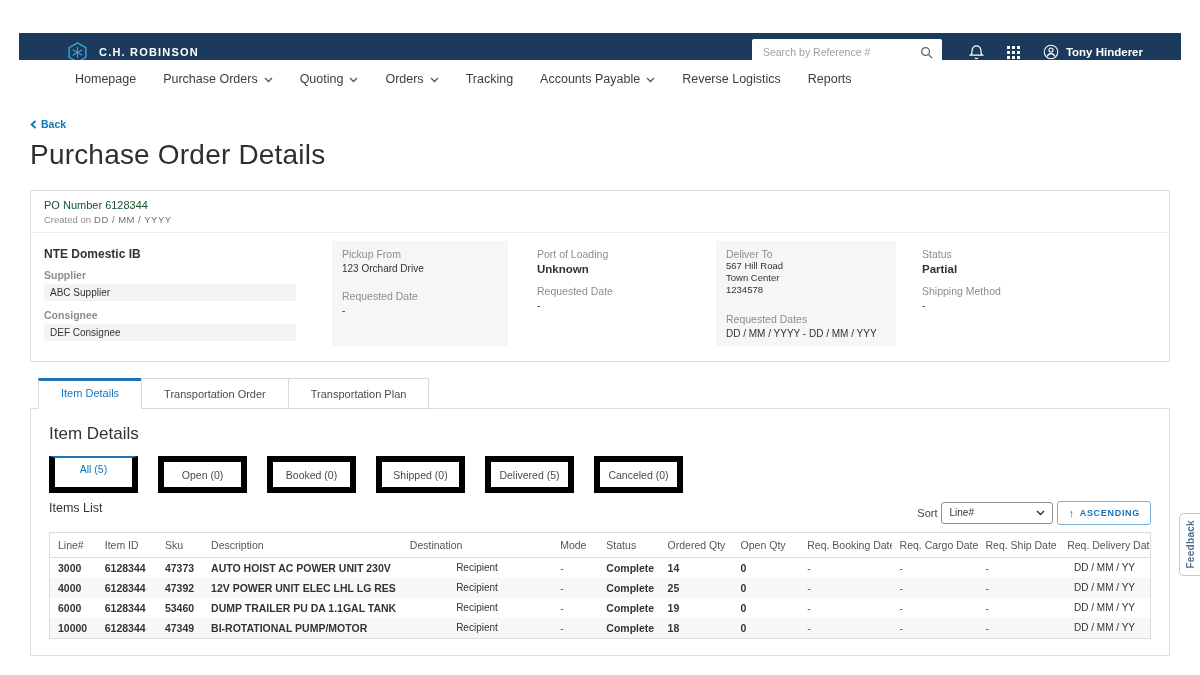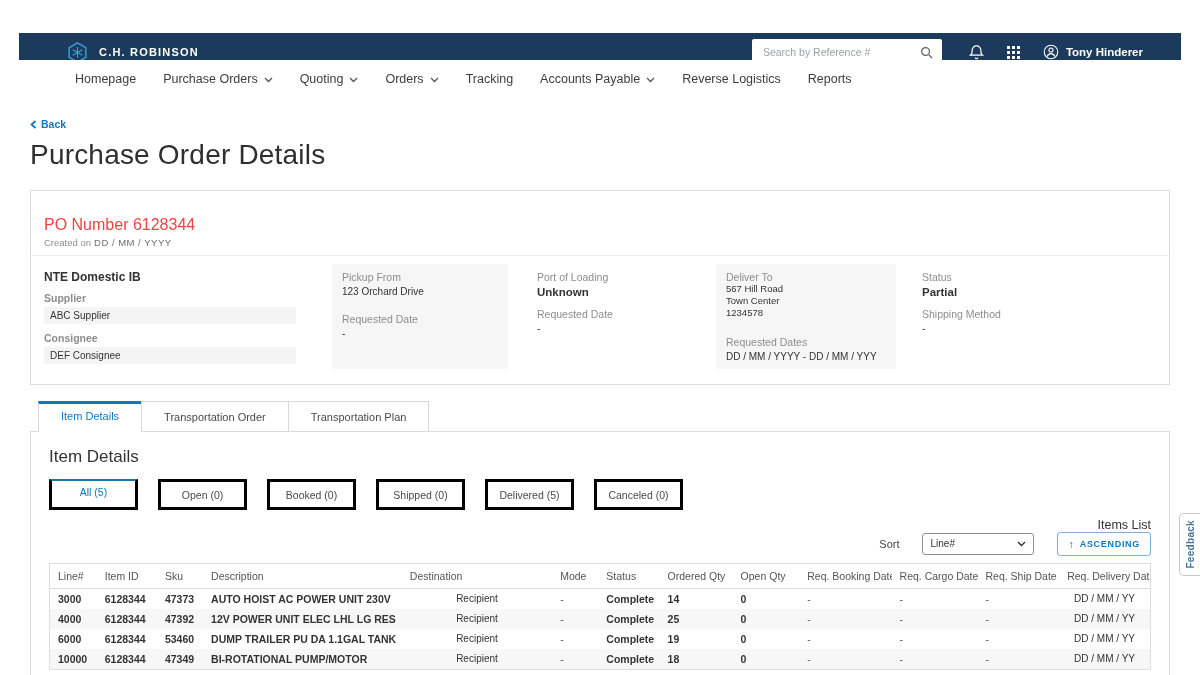--- a/index.html
+++ b/index.html
@@ -36,21 +36,21 @@
 
   
   .content{position:absolute;top:109px;left:30px;right:30px;}
   .back{display:inline-flex;align-items:center;gap:4px;color:var(--link-blue);font-size:10.5px;font-weight:bold;
     margin-top:9px;cursor:pointer;text-decoration:none;}
   .title{margin:6px 0 0;font-size:28px;font-weight:normal;color:#2f2f2f;letter-spacing:.2px;}
 
   
   .po-card{margin-top:19px;border:1px solid var(--border-gray);background:#fff;}
   .po-head{padding:8px 13px 7px;border-bottom:1px solid #ececec;}
-  .po-number{font-size:16px;color:#ef4444;margin-top:17px;}
+  .po-number{font-size:11px;color:#14532d;}
   .created{margin-top:3px;font-size:9.5px;color:#8d8d8d;}
   .created .cv{color:#6e6e6e;letter-spacing:.5px;margin-left:3px;}
   .po-body{display:flex;padding:8px 13px 15px;}
   .lbl{font-size:10.5px;color:#8d8d8d;}
   .val{font-size:10px;color:#333;margin-top:3px;}
   .val-strong{font-size:11.5px;font-weight:bold;color:#333;margin-top:3px;}
   .col1{width:288px;padding-top:6px;}
   .order-type{font-size:12px;font-weight:bold;color:#333;}
   .col1 .lbl{margin-top:8px;font-weight:bold;}
   .strip{background:#f4f4f4;padding:3px 6px;width:252px;margin-top:3px;font-size:10px;color:#333;}
@@ -67,27 +67,27 @@
   
   .tab-area{margin-top:16px;}
   .tabs{display:flex;padding-left:8px;position:relative;z-index:2;}
   .tab{border:1px solid #d9d9d9;background:#fff;padding:9px 22px 8px;font-size:11px;color:#4a4a4a;
     margin-left:-1px;cursor:pointer;white-space:nowrap;}
   .tab:first-child{margin-left:0;}
   .tab.active{color:var(--link-blue);border-top:3px solid var(--tab-accent);padding-top:6px;border-bottom:1px solid #fff;}
   .panel{border:1px solid var(--border-gray);margin-top:-1px;padding:15px 18px 16px;background:#fff;}
   .section-heading{margin:0 0 12px;font-size:17px;font-weight:500;color:#333;}
   .filter-tabs{display:flex;gap:21px;}
-  .ftab{min-width:89px;text-align:center;border:3px solid #000000;margin-left:-1px;background:#fff;
+  .ftab{min-width:89px;text-align:center;border:6px solid #000000;margin-left:-1px;background:#fff;
     padding:7px 8px 6px;font-size:10.5px;color:#4a4a4a;cursor:pointer;white-space:nowrap;}
   .ftab:first-child{margin-left:0;}
   .ftab.active{color:var(--link-blue);border-top:2px solid var(--tab-accent);padding-top:5px;}
-  .list-head{display:flex;align-items:flex-end;justify-content:space-between;margin:8px 0 7px;flex-direction:column;}
+  .list-head{display:flex;align-items:flex-start;justify-content:space-between;margin:8px 0 7px;}
   .items-list-label{font-size:12.5px;color:#333;}
-  .sort{display:flex;align-items:center;gap:23px;font-size:11px;color:#444;}
+  .sort{display:flex;align-items:center;gap:4px;font-size:11px;color:#444;}
   .select{width:112px;height:22px;border:1px solid #8f8f8f;border-radius:3px;display:flex;align-items:center;
     justify-content:space-between;padding:0 7px;font-size:10px;color:#333;background:#fff;cursor:pointer;}
   .asc-btn{height:24px;border:1px solid #7fb0d9;border-radius:3px;background:#fff;color:var(--link-blue);
     font-size:9px;font-weight:bold;letter-spacing:.7px;display:flex;align-items:center;gap:5px;padding:0 10px;
     font-family:inherit;cursor:pointer;}
   .asc-btn .arrow{font-size:11px;font-weight:normal;}
 
   
   table{width:100%;border-collapse:collapse;border:1px solid #ddd;font-size:10.5px;table-layout:fixed;}
   th{text-align:left;font-weight:normal;color:#555;padding:6px 8px;white-space:nowrap;border-bottom:1px solid #ddd;overflow:hidden;}

